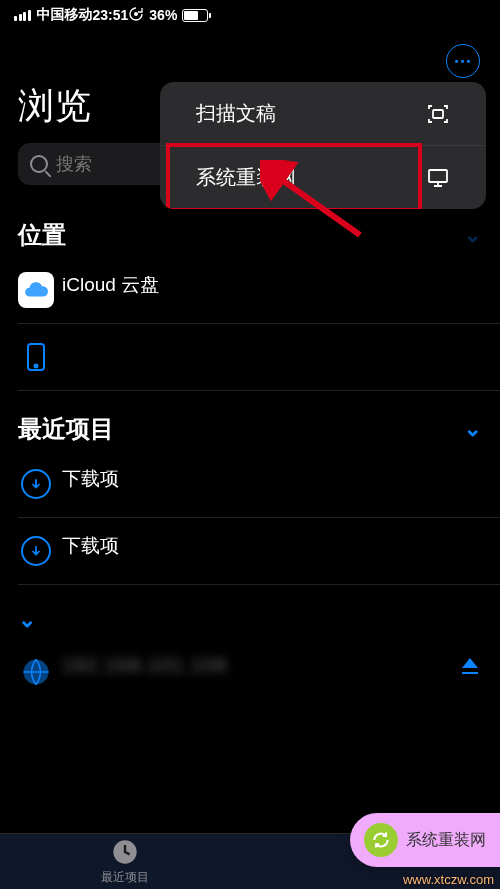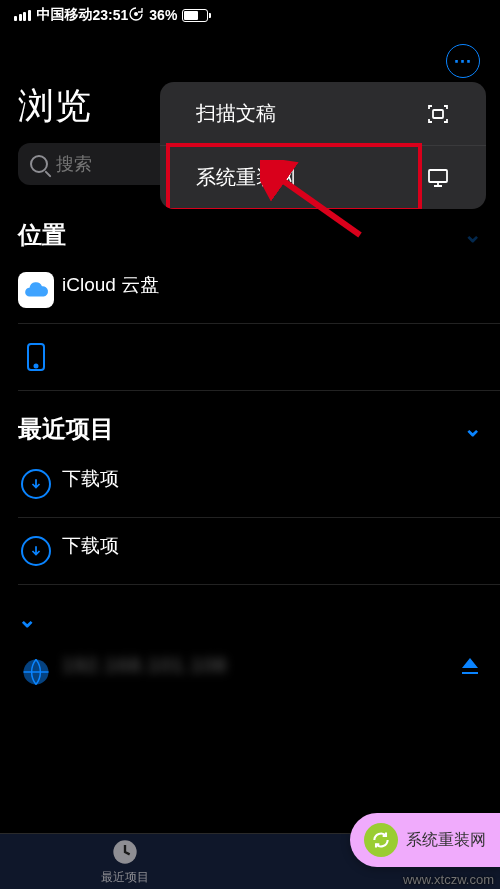--- a/index.html
+++ b/index.html
@@ -118,21 +118,21 @@
     padding:10px 14px;
     border-radius: 36px 0 0 36px;
     display:flex; align-items:center; gap:8px;
     font-size:16px; font-weight:500;
     z-index:40;
     box-shadow: 0 2px 10px rgba(0,0,0,.3);
   }
   .wm-circle { width:34px; height:34px; background:#9acd32; border-radius:50%; display:flex; align-items:center; justify-content:center; color:#fff;}
   .wm-url {
     position:absolute; right:6px; bottom:2px;
-    font-size:13px; color:#737373; z-index:41;
+    font-size:13px; color:#fdba74; z-index:41;
     text-shadow:0 0 3px #000;
   }
 
   .arrow-overlay {
     position:absolute;
     top:160px; left:260px;
     width:120px; height:90px;
     z-index:30;
     pointer-events:none;
   }

